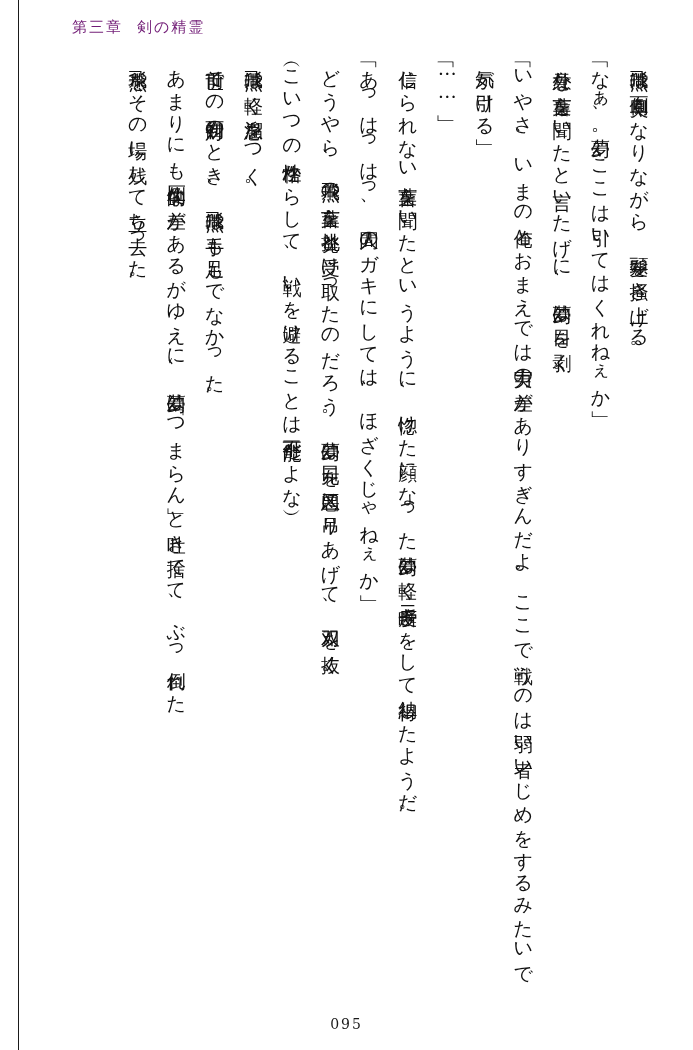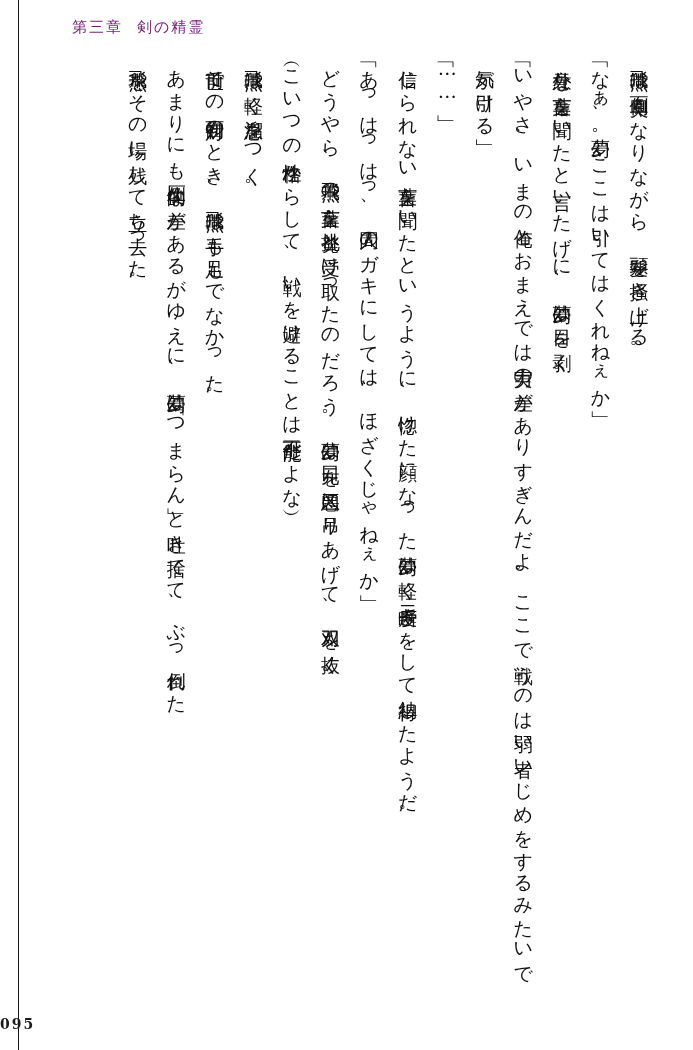--- a/index.html
+++ b/index.html
@@ -74,24 +74,24 @@
     margin: 0;
     padding: 0;
     text-indent: 0;
   }
   
   .folio {
     position: absolute;
     bottom: 18px;
     left: 0;
     width: 693px;
+    text-align: center;
     font-size: 14px;
     letter-spacing: 2px;
     color: #1a1a1a;
-    font-weight: bold;
   }
 </style>
 </head>
 <body>
 
 <div class="page">
 
   <div class="spine-rule"></div>
 
   <div class="running-head">

